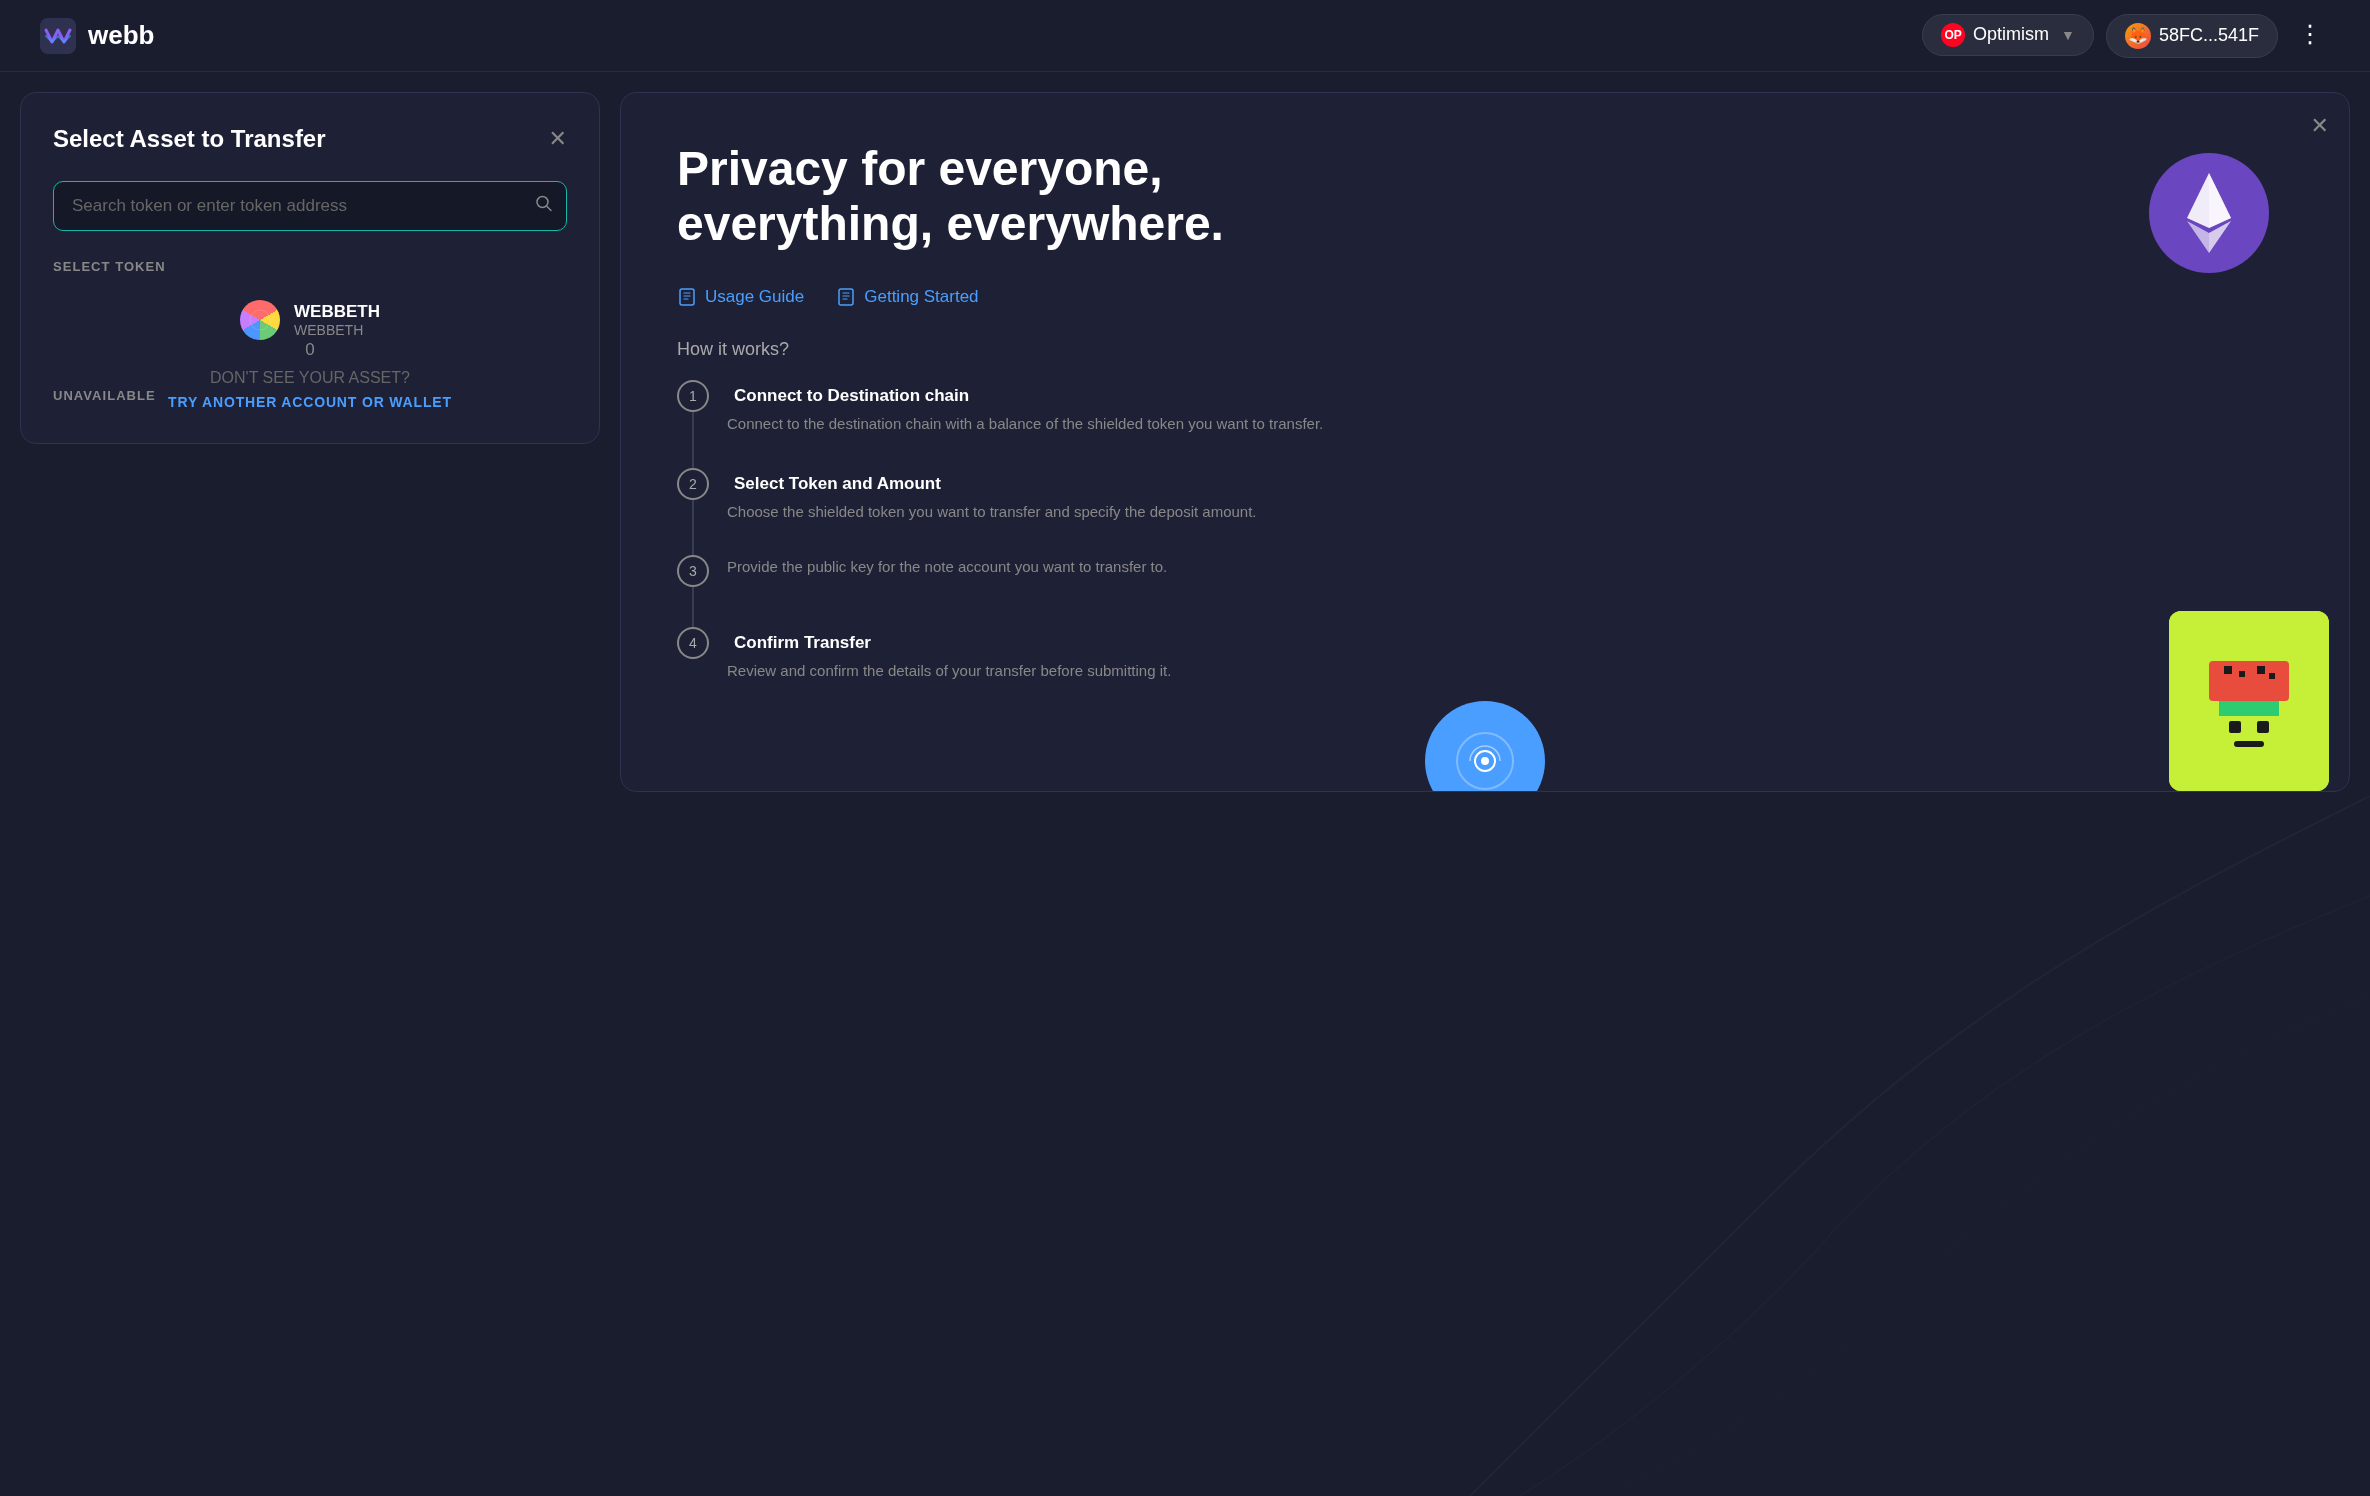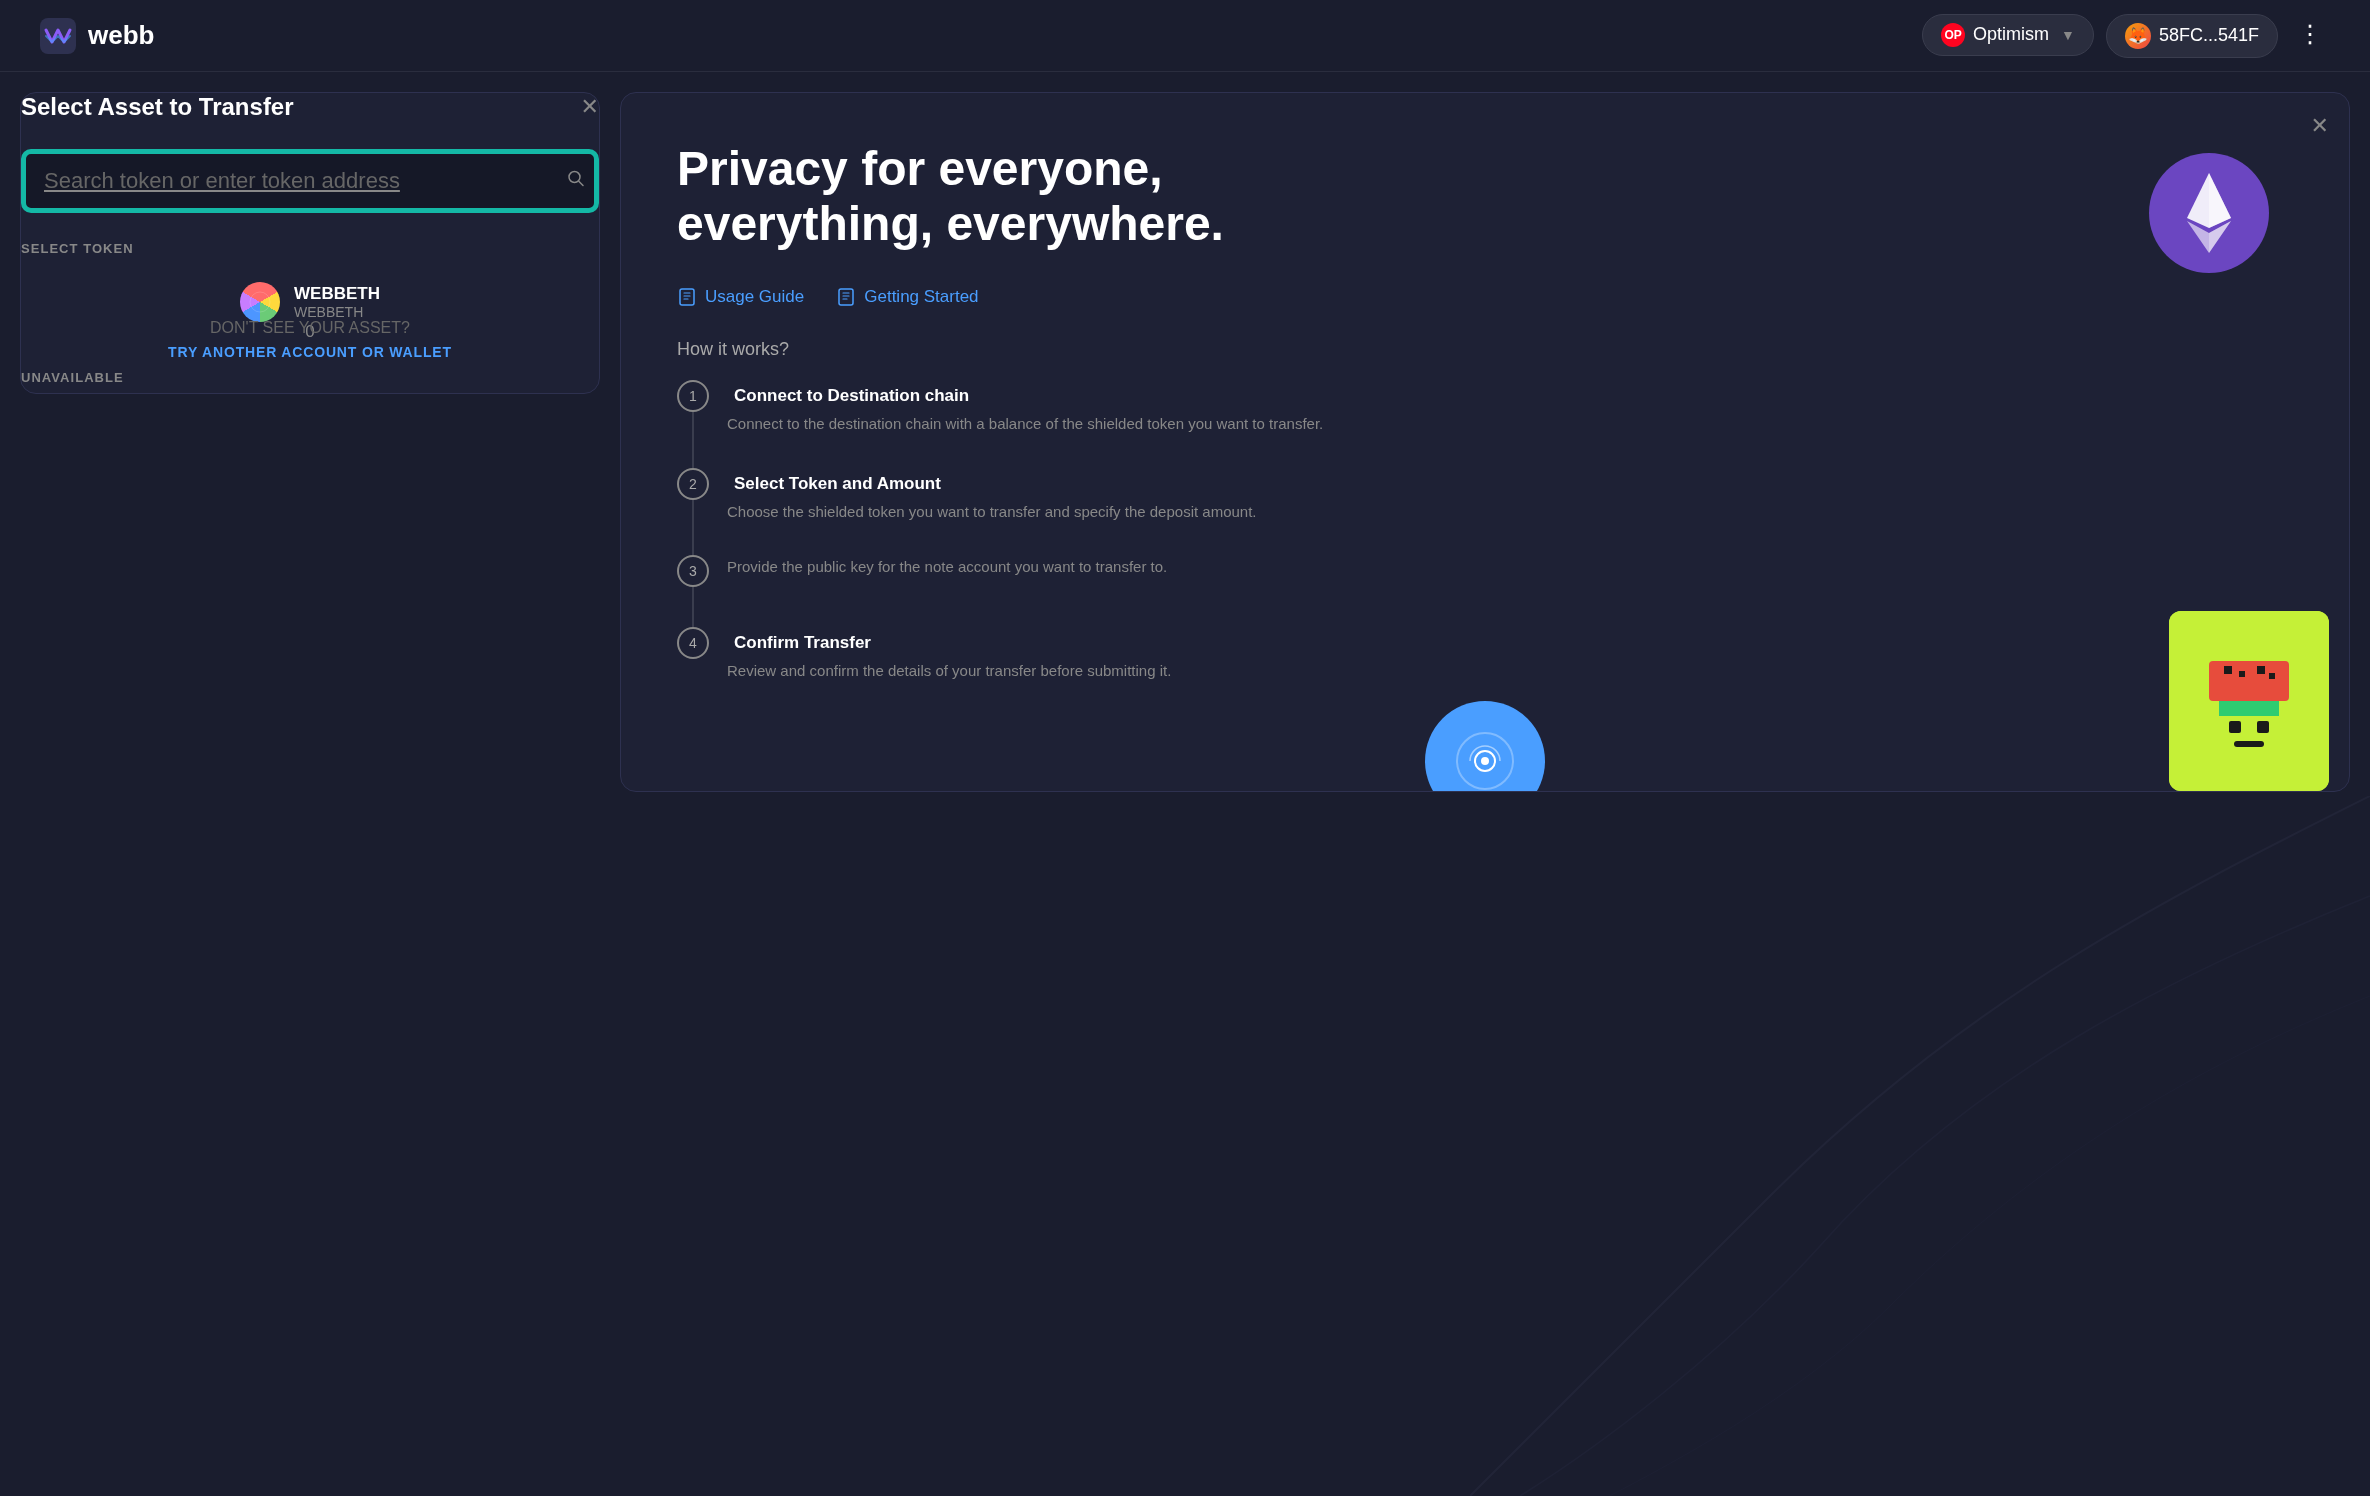--- a/index.html
+++ b/index.html
@@ -137,20 +137,21 @@
 
     
     .modal-panel {
       position: absolute;
       left: 20px;
       top: 20px;
       width: 580px;
       background: #1e2135;
       border-radius: 16px;
       border: 1px solid #2e3150;
+      padding: 32px;
       z-index: 20;
     }
 
     .modal-header {
       display: flex;
       align-items: center;
       justify-content: space-between;
       margin-bottom: 28px;
     }
 
@@ -170,27 +171,26 @@
     }
 
     .search-container {
       position: relative;
       margin-bottom: 28px;
     }
 
     .search-input {
       width: 100%;
       background: #151827;
-      border: 5px solid #14b8a6;
+      border: 1px solid #14b8a6;
       border-radius: 10px;
       padding: 14px 48px 14px 18px;
       color: #888;
-      font-size: 22px;
+      font-size: 17px;
       outline: none;
-      text-decoration: underline;
     }
 
     .search-input::placeholder {
       color: #666;
     }
 
     .search-icon-btn {
       position: absolute;
       right: 14px;
       top: 50%;

